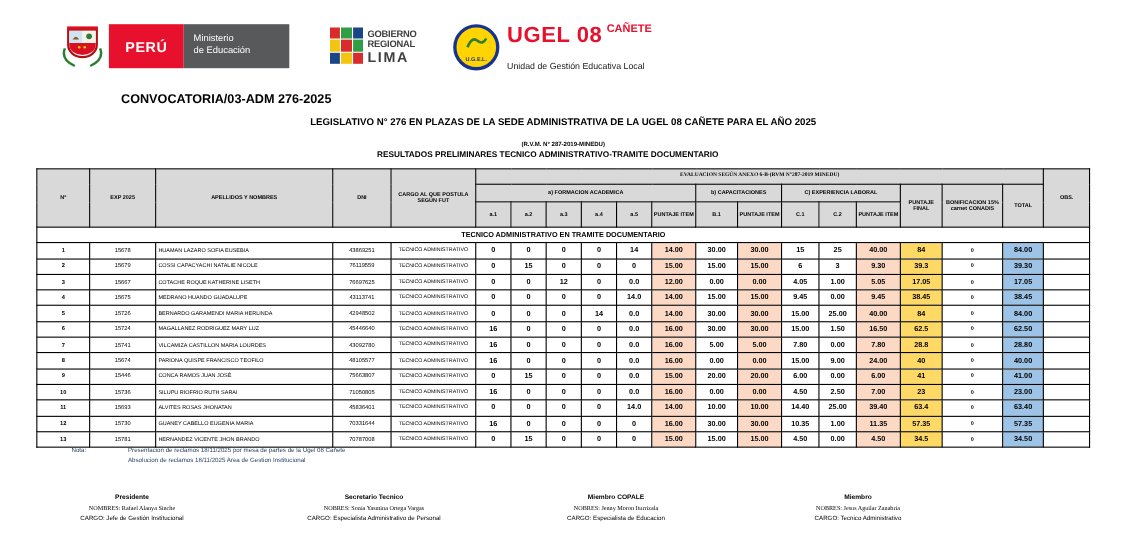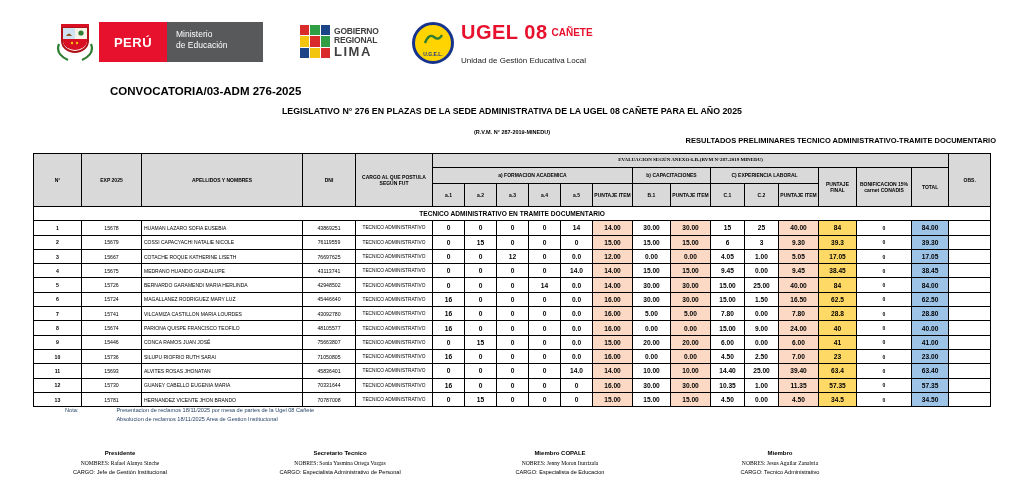--- a/index.html
+++ b/index.html
@@ -21,31 +21,31 @@
   .sq4{background:#f2c511}.sq5{background:#d92b2b}.sq6{background:#2f9e44}
   .sq7{background:#1c4587}.sq8{background:#f2c511}.sq9{background:#d92b2b}
   .grl-text{font-weight:bold;color:#3f3f3f;line-height:1.02;}
   .grl-l1,.grl-l2{font-size:8.5px;letter-spacing:-.2px;}
   .grl-l3{font-size:13px;letter-spacing:1.5px;}
   .ugel{position:absolute;left:412px;top:1px;display:flex;gap:7px;align-items:center;}
   .ugel-circle{width:42px;height:42px;border-radius:50%;background:#ffd400;border:3px solid #16338e;
     box-sizing:border-box;position:relative;flex:0 0 auto;}
   .ugel-circle .badge{position:absolute;bottom:4px;left:0;right:0;text-align:center;
     font-size:5px;font-weight:bold;color:#16338e;}
-  .ugel-words .title-row{display:flex;align-items:center;gap:4px;}
+  .ugel-words .title-row{display:flex;align-items:flex-start;gap:4px;}
   .ugel-name{color:#e8112d;font-weight:900;font-size:20px;letter-spacing:.5px;}
   .ugel-region{color:#e8112d;font-weight:900;font-size:10px;}
   .ugel-sub{font-size:8px;color:#1a1a1a;margin-top:12px;}
   
   .convocatoria{position:absolute;top:85px;left:110px;width:500px;text-align:left;
     font-weight:bold;font-size:11.5px;}
   .process{position:absolute;top:105px;left:40px;width:944px;text-align:center;
     font-weight:bold;font-size:8.8px;line-height:1.4;}
   .rvm{position:absolute;top:129px;left:0;width:1024px;text-align:center;font-weight:bold;font-size:5.5px;}
-  .results{position:absolute;top:136px;left:0;width:996px;text-align:right;font-weight:bold;font-size:7.5px;}
+  .results{position:absolute;top:136px;left:0;width:996px;text-align:center;font-weight:bold;font-size:7.5px;}
   
   table.results-table{position:absolute;top:153px;left:33px;width:957px;border-collapse:collapse;table-layout:fixed;}
   .results-table th,.results-table td{border:1px solid #000;padding:0;overflow:hidden;white-space:normal;}
   .results-table thead th{background:#d9d9d9;font-size:5px;font-weight:bold;line-height:1.25;}
   th.banner{background:#fff;font-family:"Liberation Serif",serif;font-size:6.2px;height:13px;}
   th.white{background:#fff;font-size:5.2px;}
   tr.group-row th{height:15px;font-size:5px;}
   tr.sub-row th{height:22px;font-size:5px;}
   td.section{background:#fff;font-weight:bold;font-size:5.6px;text-align:center;height:11px;}
   .results-table tbody td{font-size:6.6px;font-weight:bold;text-align:center;height:13.3px;}

